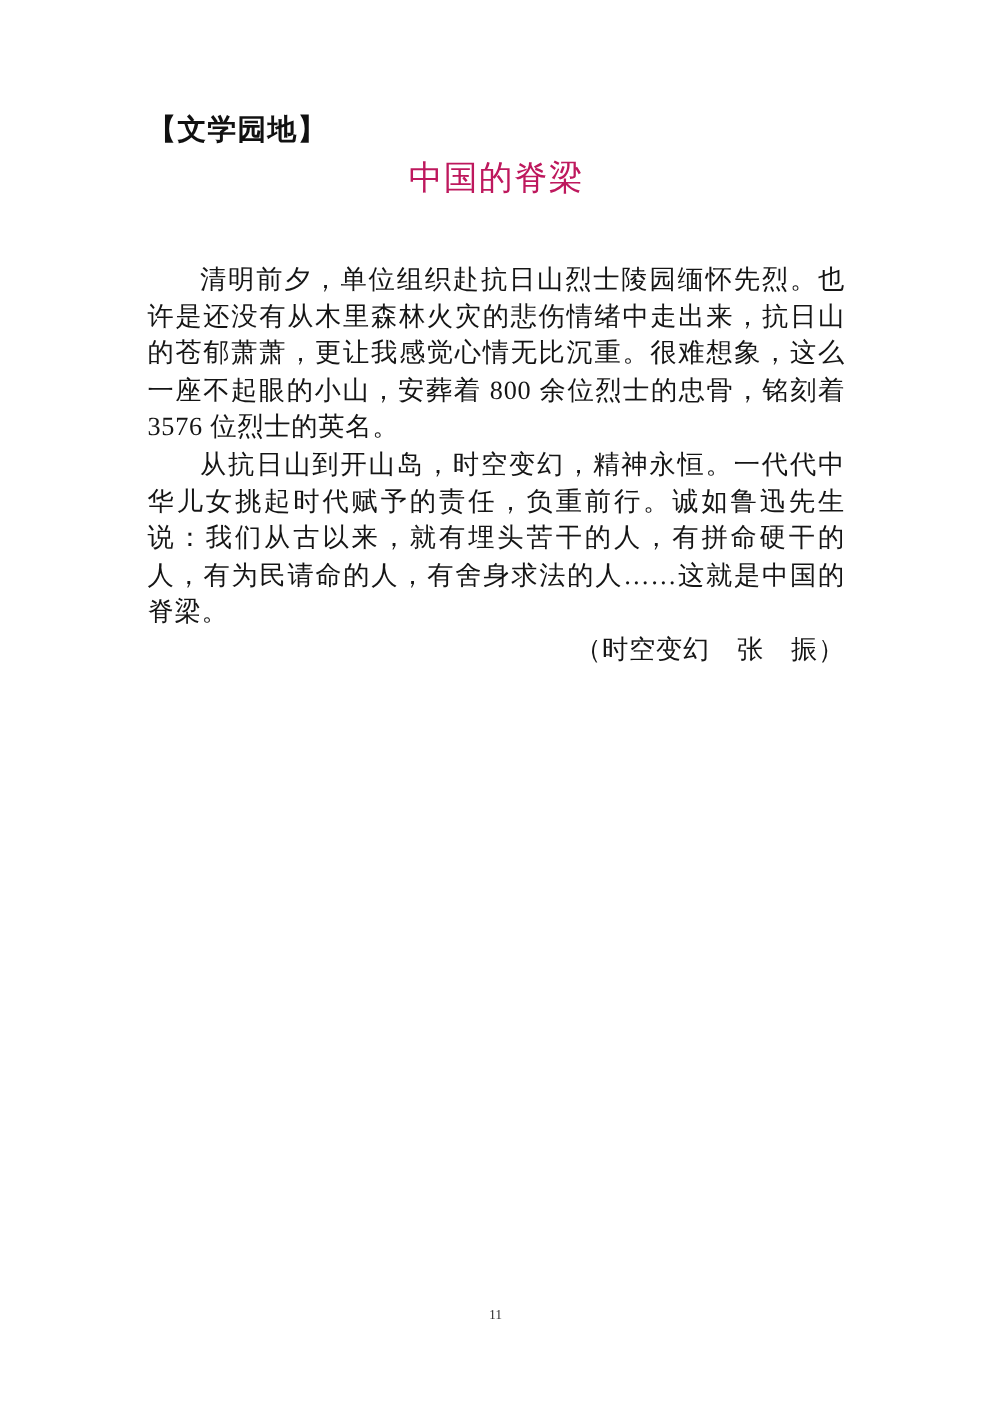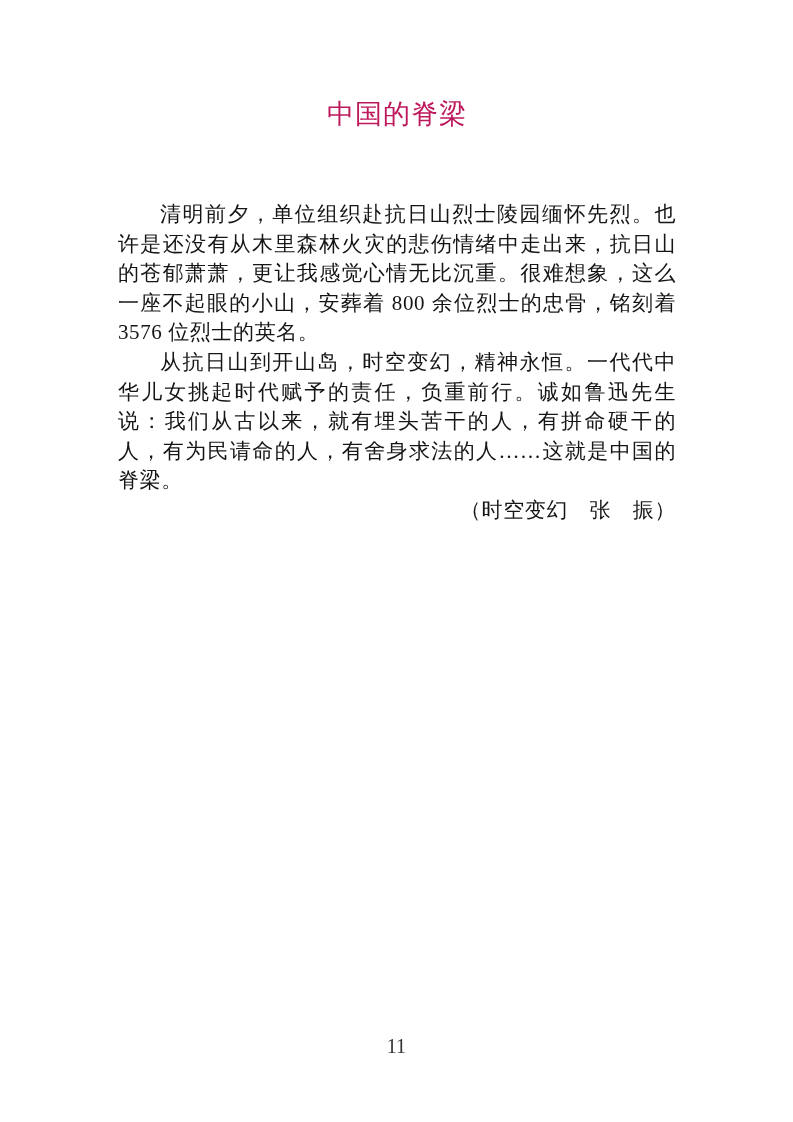--- a/index.html
+++ b/index.html
@@ -34,21 +34,21 @@
     margin-top: 8px;
     text-align: center;
     font-family: "Liberation Sans", "DejaVu Sans", sans-serif;
     font-weight: 500;
     font-size: 27px;
     line-height: 32px;
     letter-spacing: 1px;
     color: #be185d;
   }
   .article-body {
-    margin-top: 70px;
+    margin-top: 51px;
     font-size: 21px;
     line-height: 29.6px;
     text-align: justify;
     text-justify: inter-ideograph;
     letter-spacing: 0.6px;
     color: #151515;
   }
   .article-body p {
     text-indent: 2em;
     margin: 0;
@@ -59,30 +59,31 @@
     text-align: right;
     letter-spacing: 0.6px;
     color: #151515;
   }
   .page-number {
     position: absolute;
     bottom: 64px;
     left: 0;
     width: 100%;
     text-align: center;
-    font-size: 20px;
+    font-size: 11px;
     color: #333333;
     font-family: "Liberation Serif", "DejaVu Serif", serif;
   }
 </style>
 </head>
 <body>
 
 <div class="page">
   <div class="content">
+    <div class="section-header">【文学园地】</div>
     <div class="article-title">中国的脊梁</div>
     <div class="article-body">
       <p>清明前夕，单位组织赴抗日山烈士陵园缅怀先烈。也许是还没有从木里森林火灾的悲伤情绪中走出来，抗日山的苍郁萧萧，更让我感觉心情无比沉重。很难想象，这么一座不起眼的小山，安葬着 800 余位烈士的忠骨，铭刻着 3576 位烈士的英名。</p>
       <p>从抗日山到开山岛，时空变幻，精神永恒。一代代中华儿女挑起时代赋予的责任，负重前行。诚如鲁迅先生说：我们从古以来，就有埋头苦干的人，有拼命硬干的人，有为民请命的人，有舍身求法的人……这就是中国的脊梁。</p>
       <div class="byline">（时空变幻　张　振）</div>
     </div>
   </div>
   <div class="page-number">11</div>
 </div>
 

